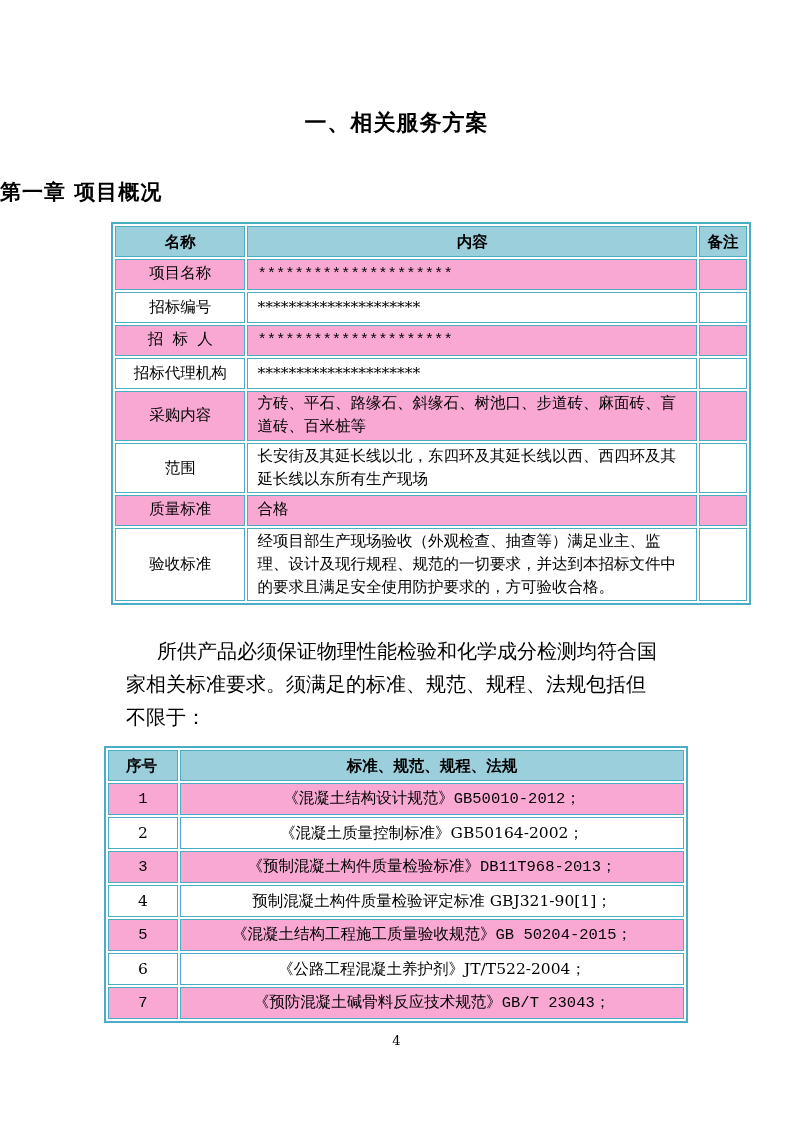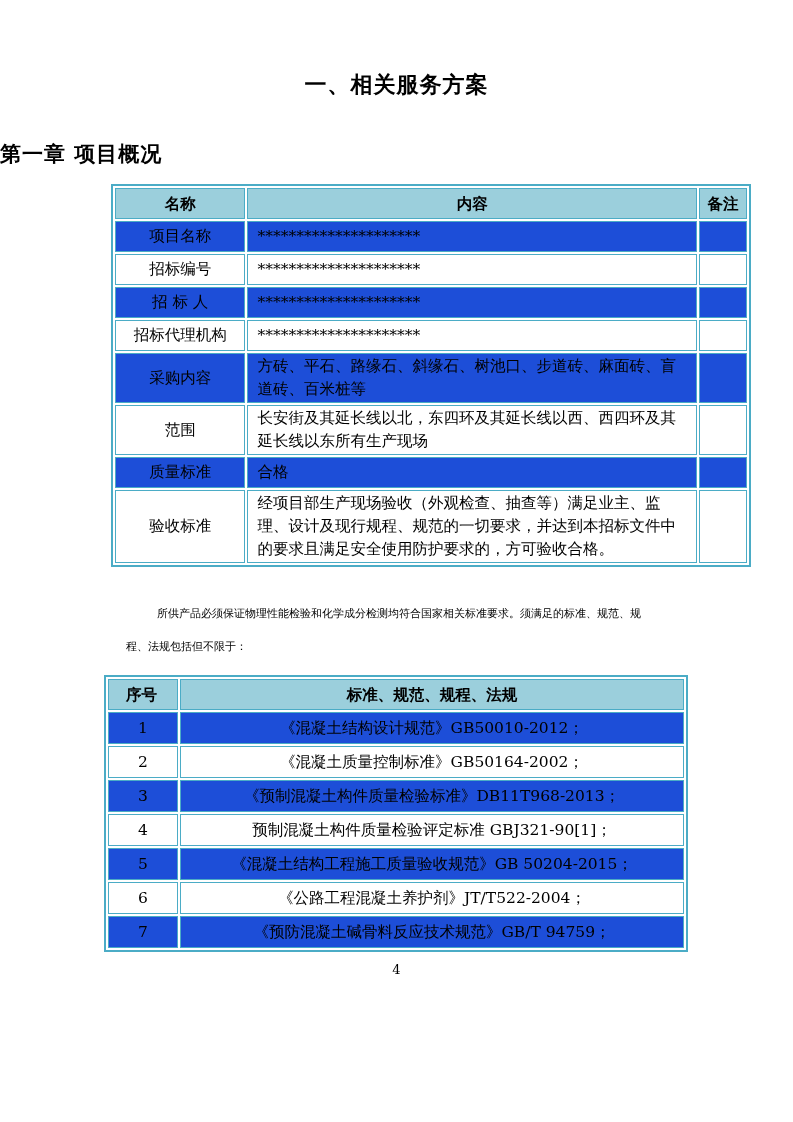--- a/index.html
+++ b/index.html
@@ -5,21 +5,21 @@
   html,body{margin:0;padding:0;}
   body{
     width:793px;height:1122px;
     background:#ffffff;
     color:#000;
     font-family:"DejaVu Serif","Liberation Serif",serif;
     position:relative;
     overflow:hidden;
   }
   .doc-title{
-    margin:70px 0 0 0;
+    margin:108px 0 0 0;
     text-align:center;
     font-size:22px;
     font-weight:bold;
     letter-spacing:1px;
   }
   .chapter-title{
     margin:40px 0 0 0;
     text-align:left;
     font-size:21px;
     font-weight:bold;
@@ -39,37 +39,37 @@
     padding:1px 4px;
     vertical-align:middle;
     word-break:break-all;
   }
   th{
     background:#9bcfdc;
     font-weight:bold;
     text-align:center;
     height:27px;
   }
-  tr.band td{background:#1d4ed8;}
+  tr.band td{background:#f9a8d4;font-family:Liberation Mono, monospace;}
   
   .project-table{
     margin:16px 4px 0 111px;
     width:640px;
   }
   .project-table .col-name{width:120px;}
   .project-table .col-content{width:414px;}
   .project-table .col-remark{width:44px;}
   .project-table td.name-cell{text-align:center;}
   .project-table td.content-cell{text-align:left;padding:1px 14px 1px 9px;}
   .project-table tr.row-s td{height:27px;}
   
   .intro{
     margin:30px 0 0 126px;
     width:532px;
-    font-size:11px;
+    font-size:20px;
     line-height:33px;
     text-indent:31px;
     word-break:break-all;
   }
   
   .standards-table{
     margin:12px 0 0 104px;
     width:578px;
   }
   .standards-table .col-no{width:70px;}
@@ -175,18 +175,18 @@
   <tr class="band">
     <td>5</td>
     <td>《混凝土结构工程施工质量验收规范》GB 50204-2015；</td>
   </tr>
   <tr>
     <td>6</td>
     <td>《公路工程混凝土养护剂》JT/T522-2004；</td>
   </tr>
   <tr class="band">
     <td>7</td>
-    <td>《预防混凝土碱骨料反应技术规范》GB/T 94759；</td>
+    <td>《预防混凝土碱骨料反应技术规范》GB/T 23043；</td>
   </tr>
 </tbody>
   </table>
 
 <div class="page-number">4</div>
 
 </body></html>

